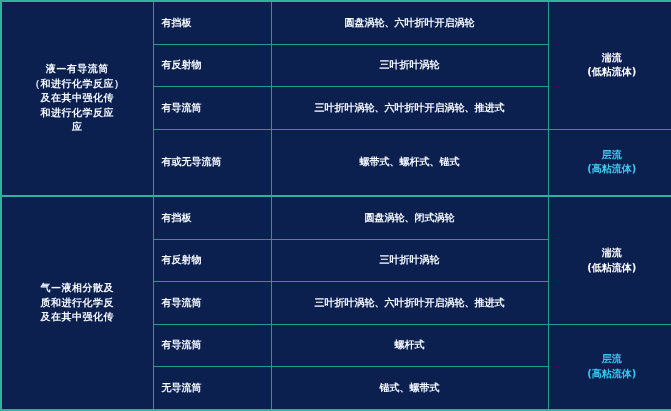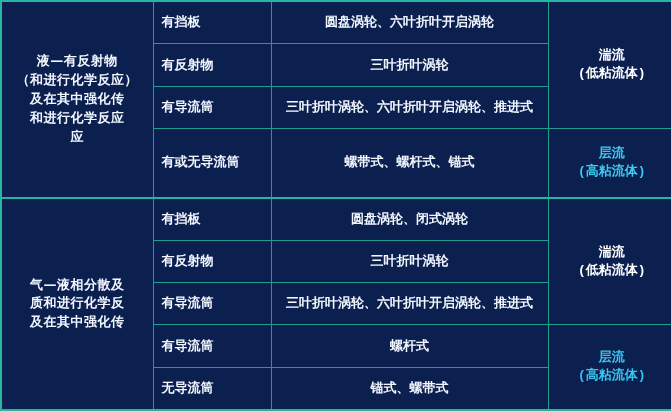--- a/index.html
+++ b/index.html
@@ -23,21 +23,21 @@
   table.matrix {
     border-collapse: collapse;
     table-layout: fixed;
     width: 671px;
     height: 411px;
     background: #0c2050;
   }
   table.matrix td {
     border: 1px solid #1f9e8e;
     color: #f2f6ff;
-    font-size: 13px;
+    font-size: 10px;
     line-height: 1.45;
     padding: 5px 8px;
     vertical-align: middle;
     box-sizing: border-box;
     margin-left: 8px;
   }
   
   table.matrix {
     border: 2px solid #2bb3a0;
   }
@@ -63,21 +63,20 @@
     width: 128px;
     text-align: center;
     font-weight: bold;
     line-height: 1.5;
   }
   .flow-main {
     display: block;
   }
   .flow-sub {
     display: block;
-    font-family: Liberation Mono, monospace;
   }
   .flow-turbulent .flow-main,
   .flow-turbulent .flow-sub {
     color: #ffffff;
   }
   .flow-laminar .flow-main,
   .flow-laminar .flow-sub {
     color: #3ec8ef;
   }
   .flow-laminar2 .flow-main,
@@ -94,21 +93,21 @@
 </style>
 </head>
 <body>
 
 <div id="sheet">
   <table class="matrix">
     <tbody>
 
       <tr>
         <td class="col-process" rowspan="4">
-          <span class="process-label">液—有反射物</span>
+          <span class="process-label">液—有导流筒</span>
           <span class="process-label">（和进行化学反应）</span>
           <span class="process-label">及在其中强化传</span>
           <span class="process-label">和进行化学反应</span>
           <span class="process-label">应</span>
         </td>
         <td class="col-internal">有挡板</td>
         <td class="col-impeller">圆盘涡轮、六叶折叶开启涡轮</td>
         <td class="col-flow flow-turbulent" rowspan="3">
           <span class="flow-main">湍流</span>
           <span class="flow-sub">(低粘流体)</span>

